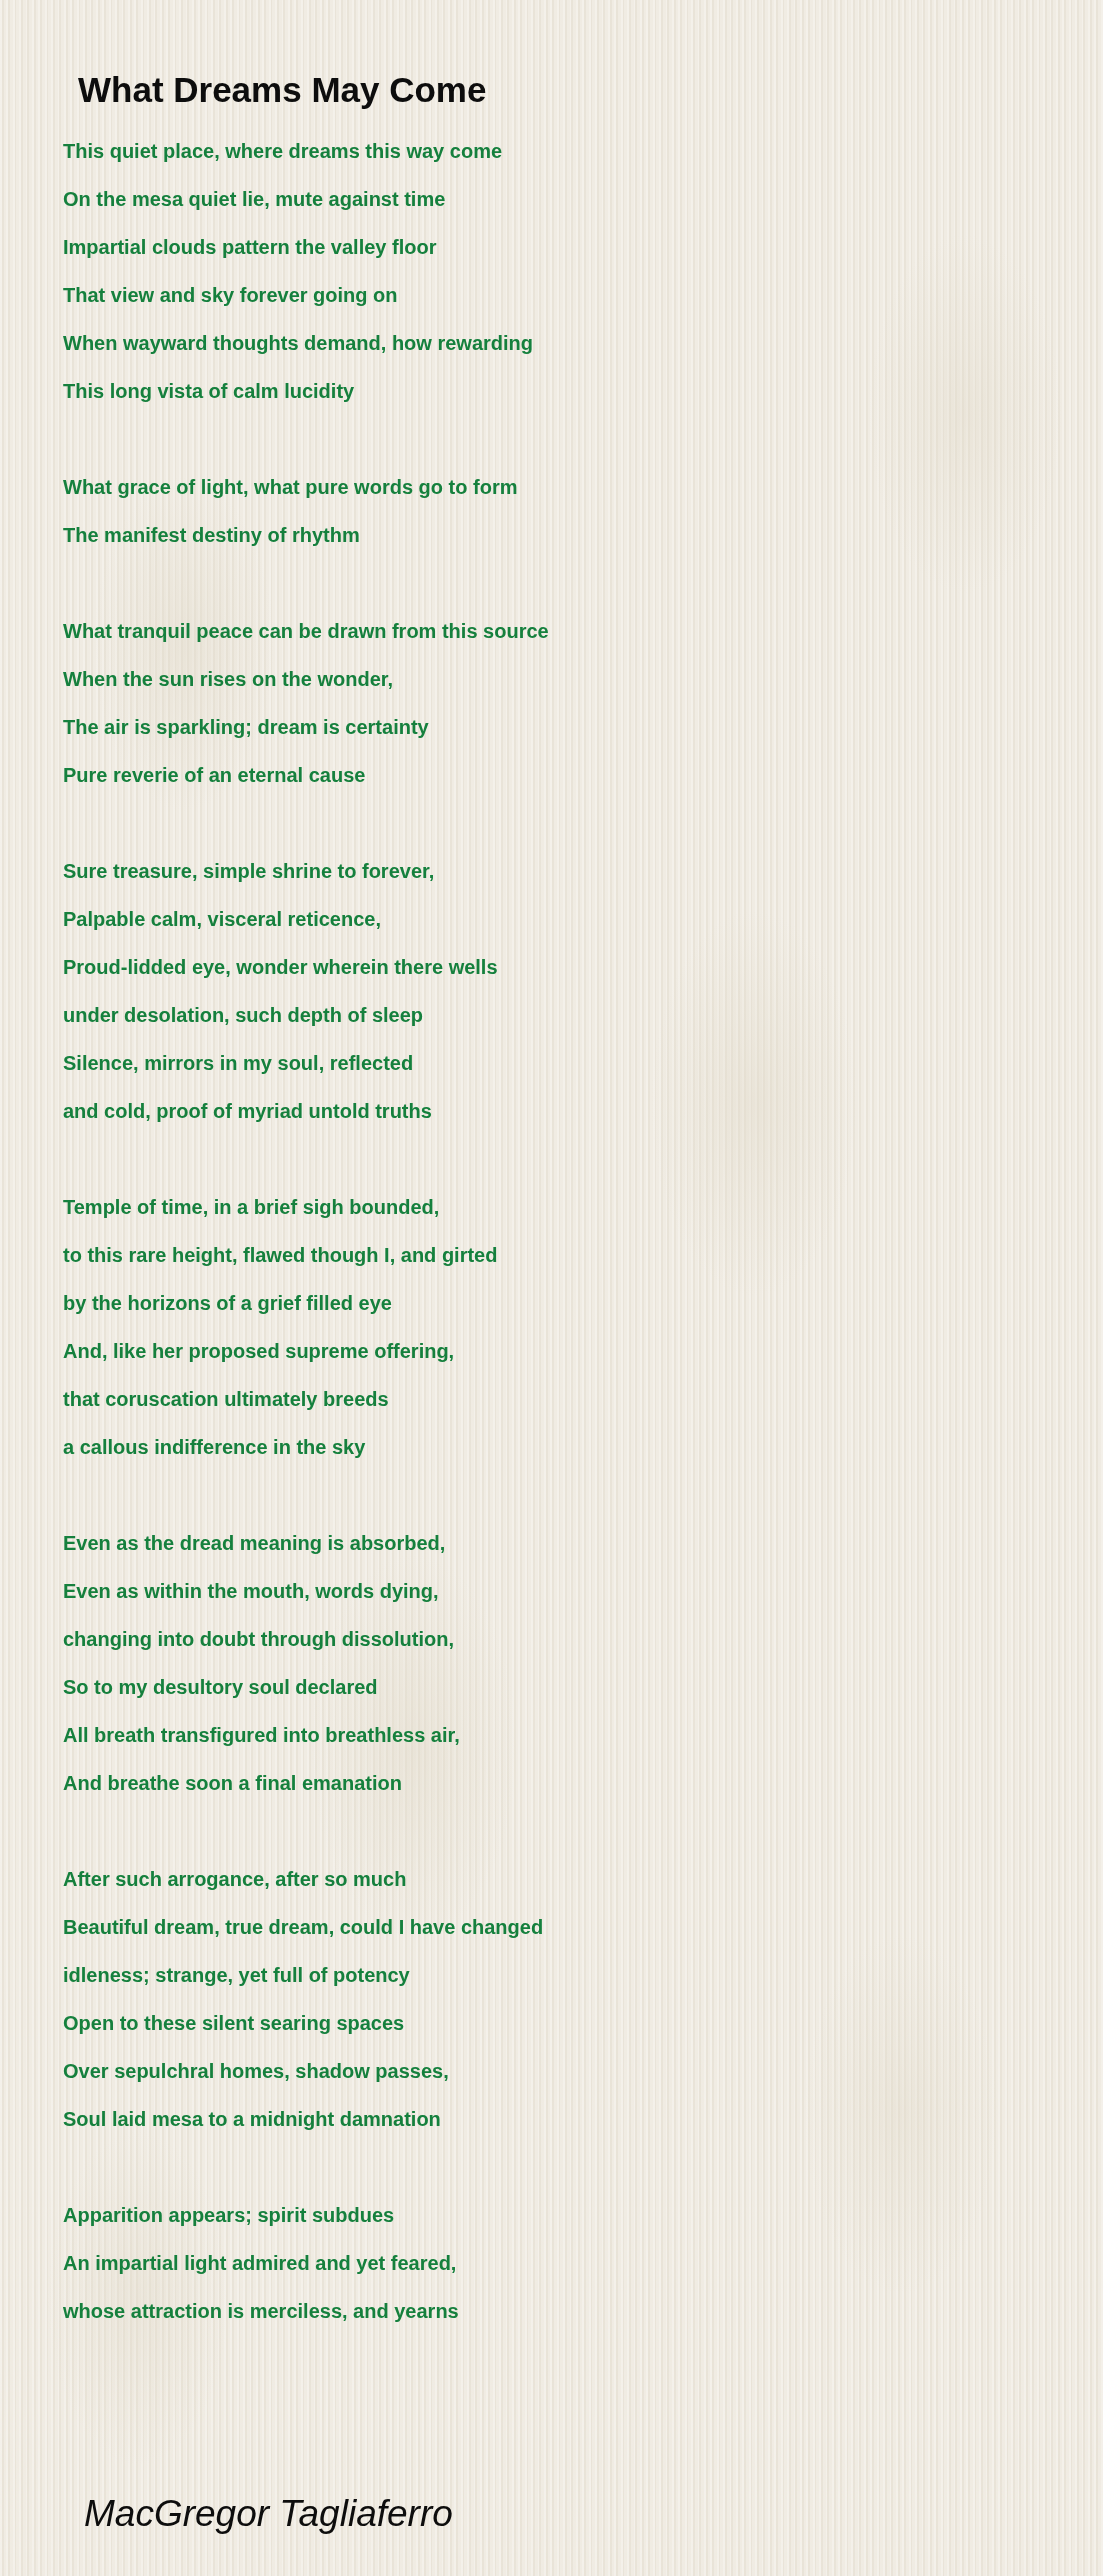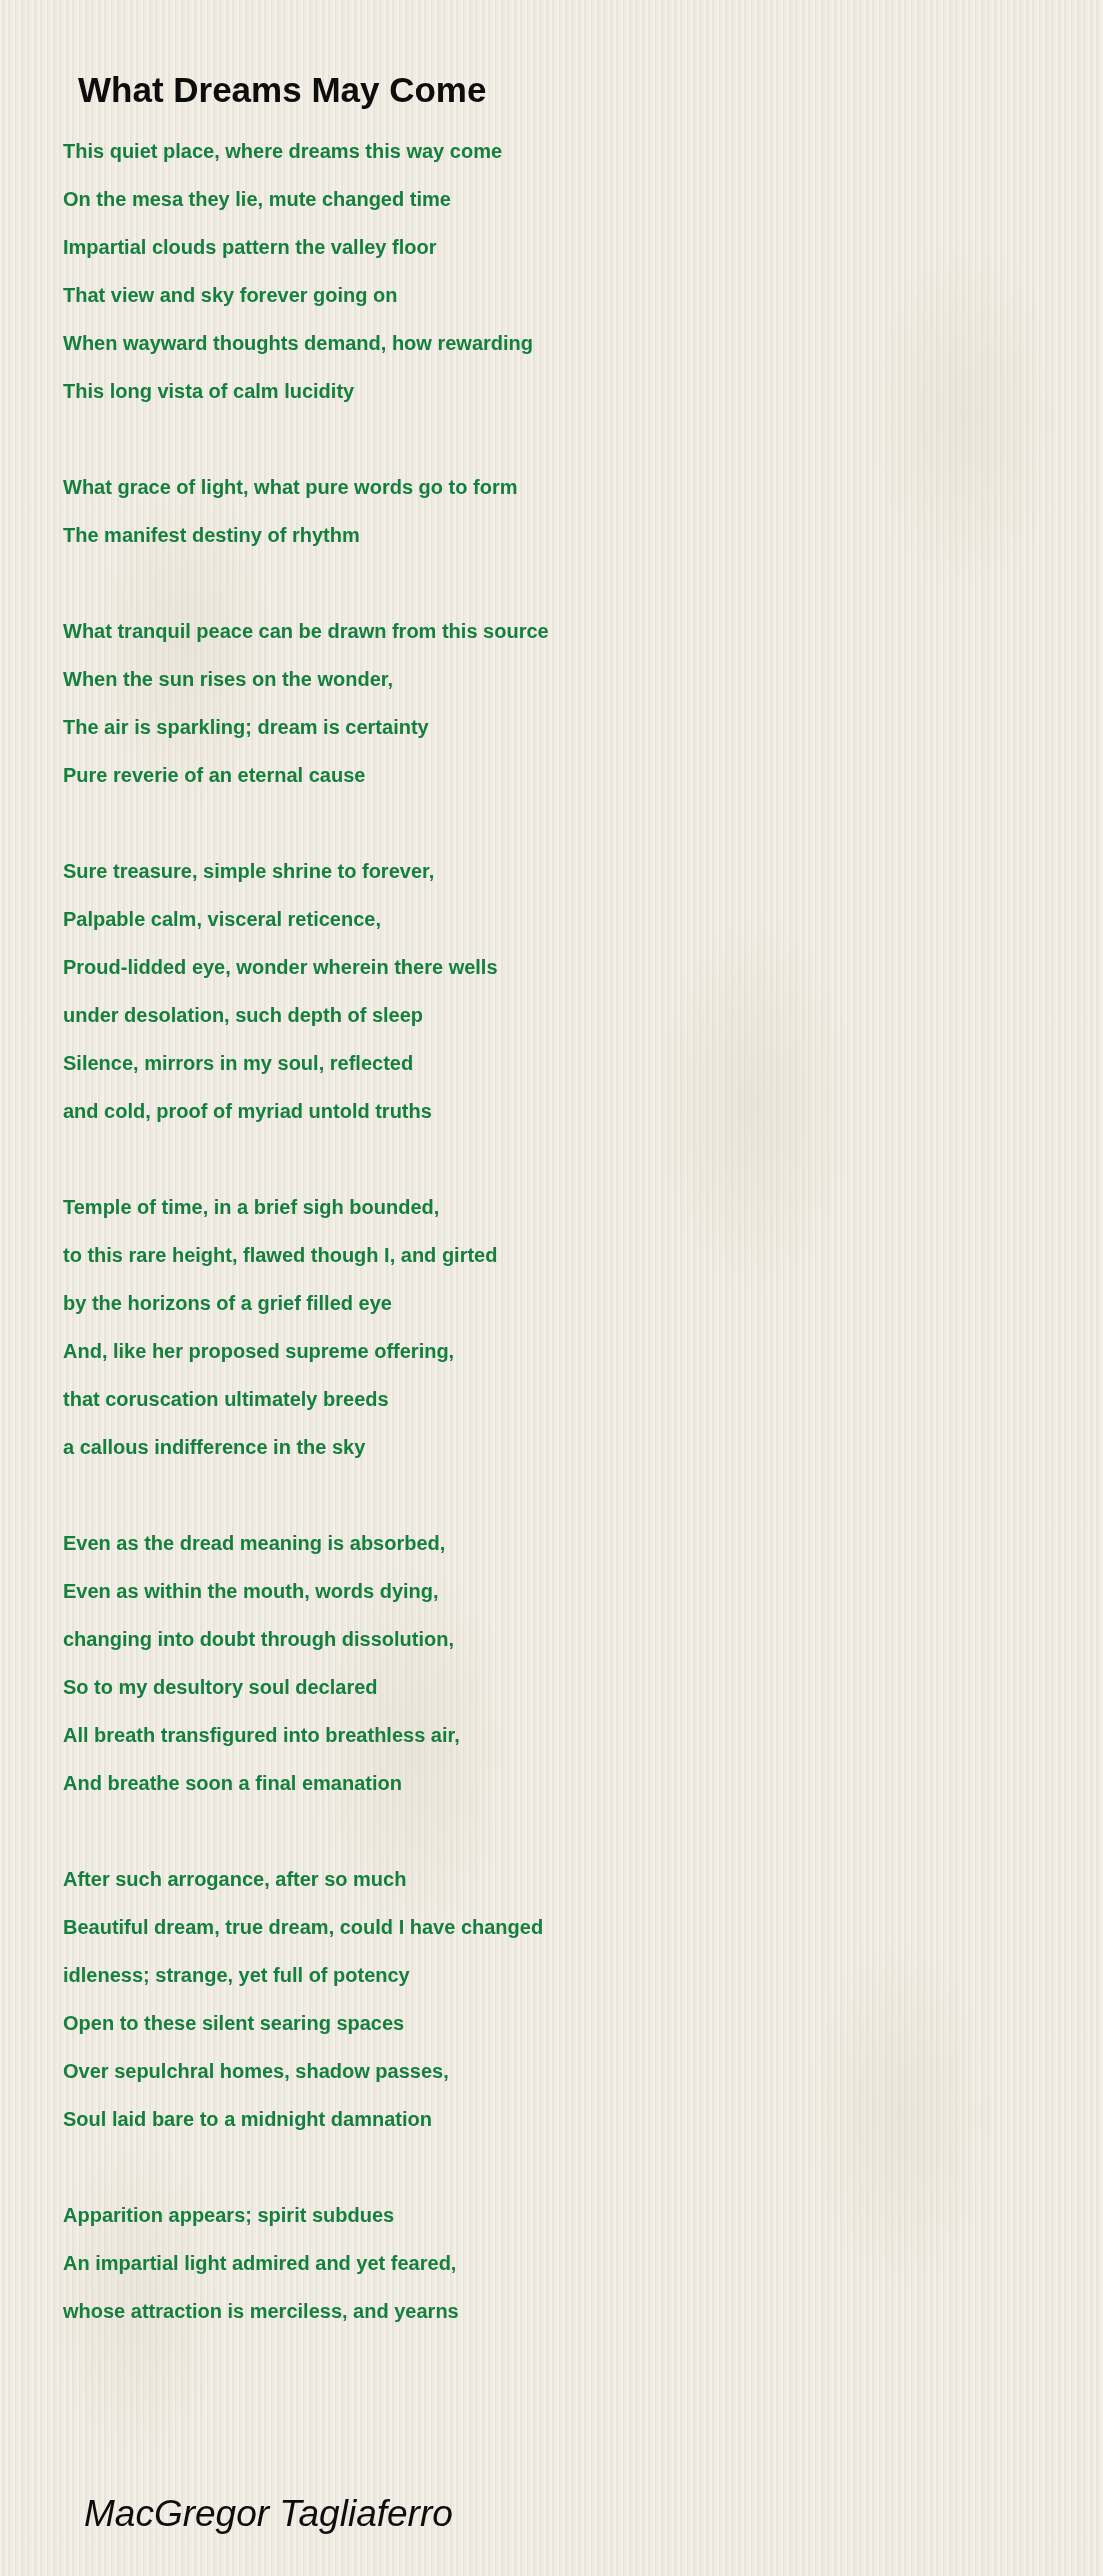--- a/index.html
+++ b/index.html
@@ -59,21 +59,21 @@
   }
 </style>
 </head>
 <body>
 
 <h1 class="title">What Dreams May Come</h1>
 
 <div class="poem">
   <div class="stanza">
     <span class="line">This quiet place, where dreams this way come</span>
-    <span class="line">On the mesa they lie, mute changed time</span>
+    <span class="line">On the mesa quiet lie, mute against time</span>
     <span class="line">Impartial clouds pattern the valley floor</span>
     <span class="line">That view and sky forever going on</span>
     <span class="line">When wayward thoughts demand, how rewarding</span>
     <span class="line">This long vista of calm lucidity</span>
   </div>
   <div class="stanza">
     <span class="line">What grace of light, what pure words go to form</span>
     <span class="line">The manifest destiny of rhythm</span>
   </div>
   <div class="stanza">
@@ -105,21 +105,21 @@
     <span class="line">So to my desultory soul declared</span>
     <span class="line">All breath transfigured into breathless air,</span>
     <span class="line">And breathe soon a final emanation</span>
   </div>
   <div class="stanza">
     <span class="line">After such arrogance, after so much</span>
     <span class="line">Beautiful dream, true dream, could I have changed</span>
     <span class="line">idleness; strange, yet full of potency</span>
     <span class="line">Open to these silent searing spaces</span>
     <span class="line">Over sepulchral homes, shadow passes,</span>
-    <span class="line">Soul laid bare to a midnight damnation</span>
+    <span class="line">Soul laid mesa to a midnight damnation</span>
   </div>
   <div class="stanza">
     <span class="line">Apparition appears; spirit subdues</span>
     <span class="line">An impartial light admired and yet feared,</span>
     <span class="line">whose attraction is merciless, and yearns</span>
   </div>
 </div>
 
 <div class="author">MacGregor Tagliaferro</div>
 

